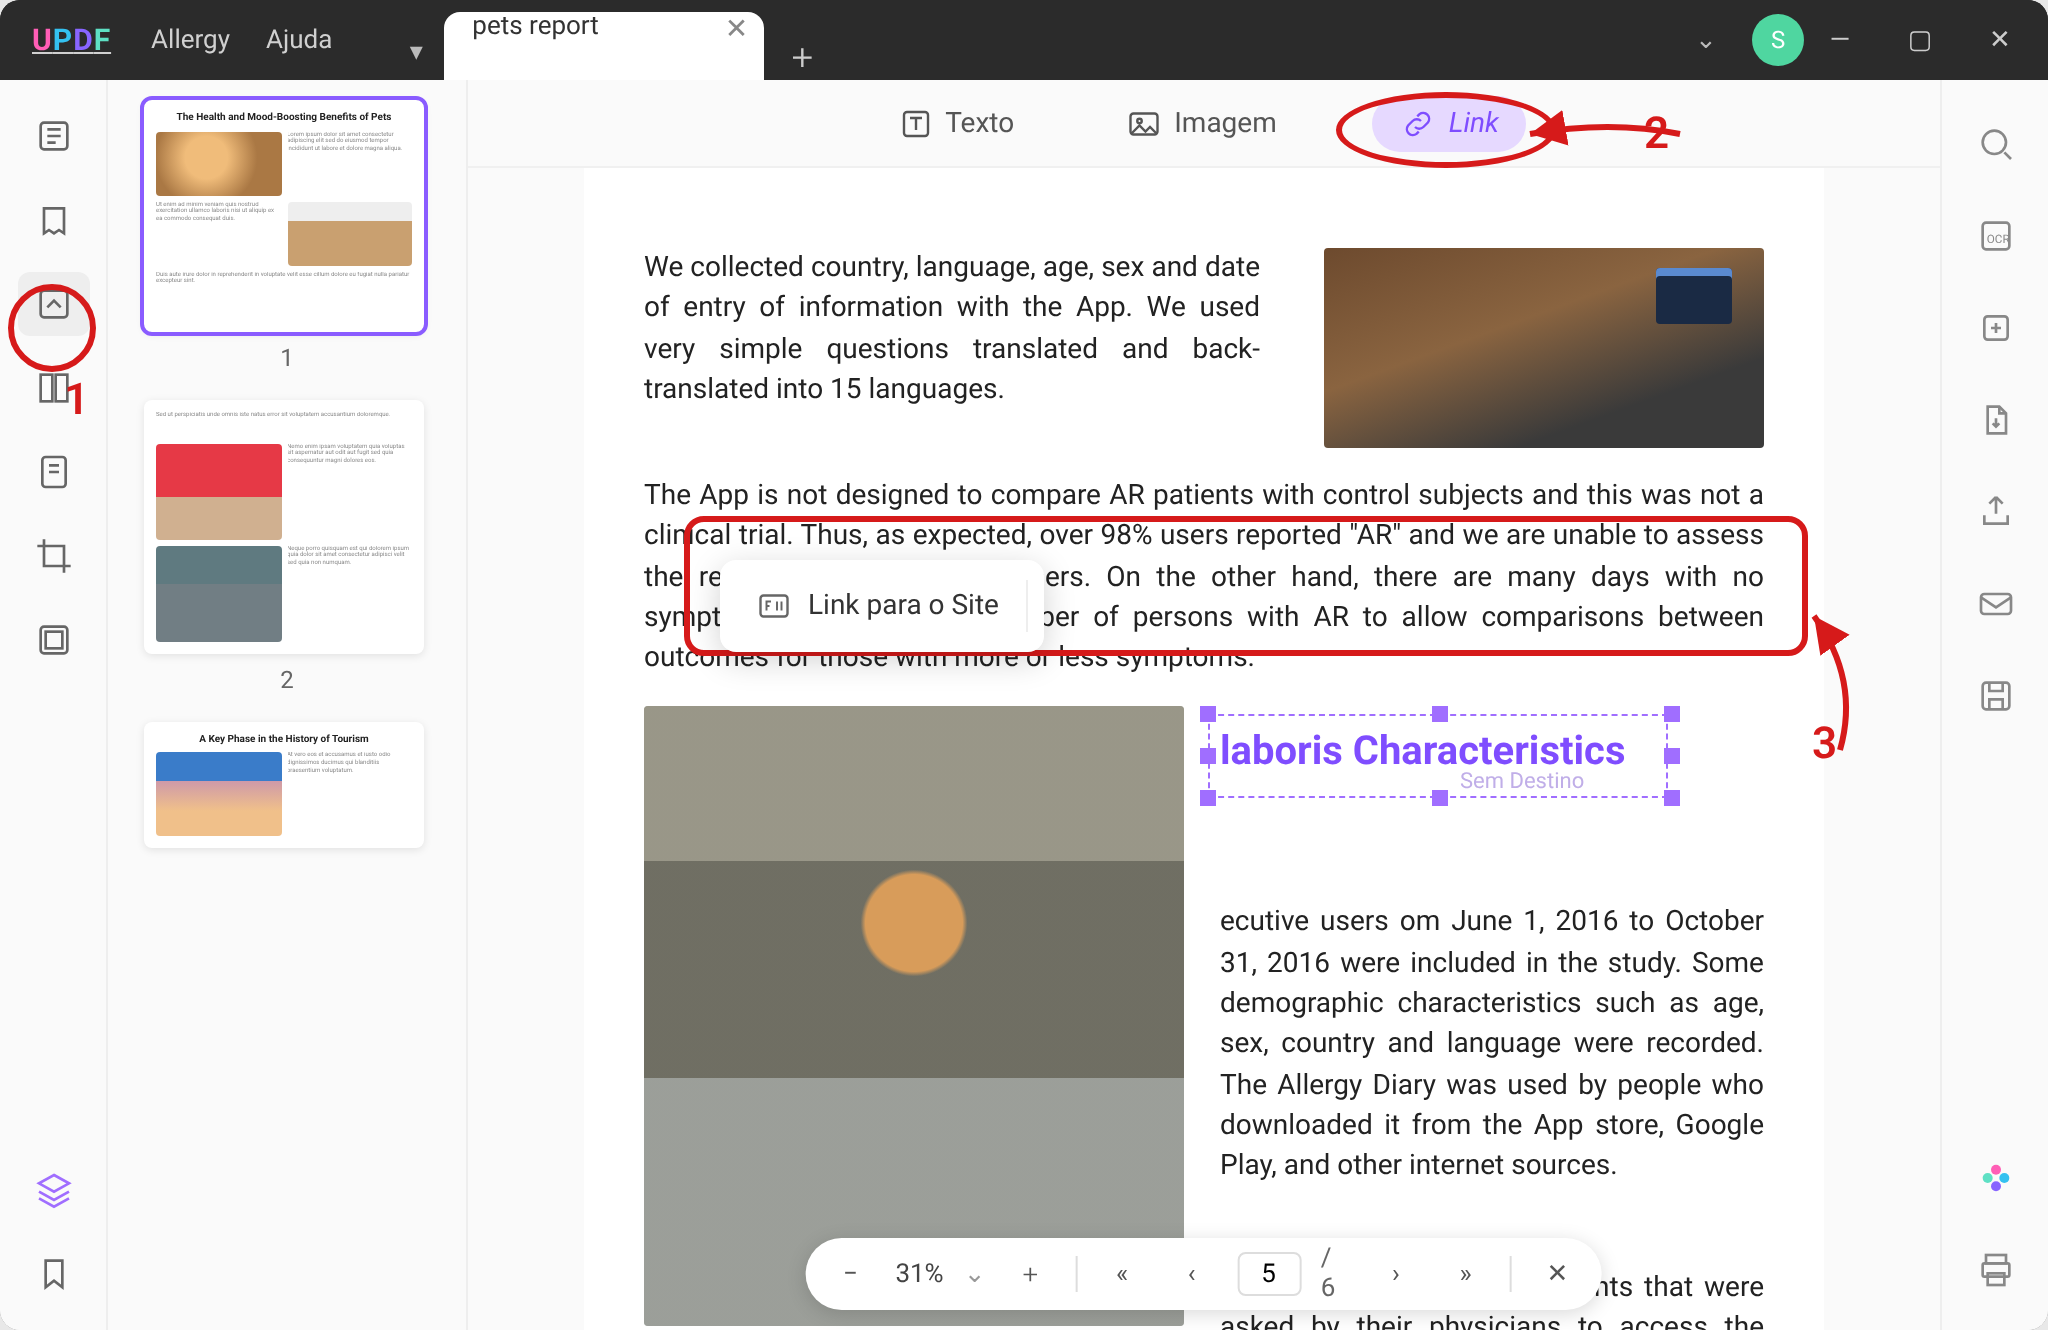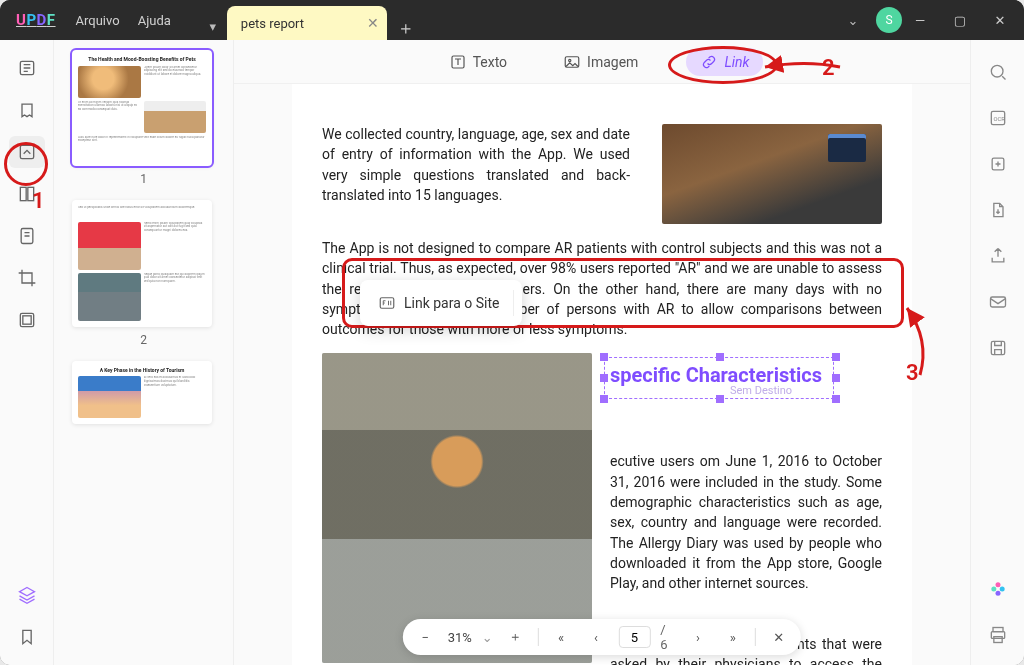--- a/index.html
+++ b/index.html
@@ -9,21 +9,21 @@
 
 .titlebar { height: 40px; background: #2b2b2b; display: flex; align-items: center; padding: 0 6px; color: #d0d0d0; font-size: 13px; border-radius: 10px 10px 0 0; }
 .logo { font-weight: 700; font-size: 15px; margin-left: 10px; margin-right: 20px; letter-spacing: 0.5px; text-decoration: underline; }
 .logo .u { color: #ff5eb6; }
 .logo .p { color: #34c1f0; }
 .logo .d { color: #8865ff; }
 .logo .f { color: #5ee0c4; }
 .menu-item { margin-right: 18px; cursor: default; }
 .tabbar { display: flex; align-items: flex-end; height: 100%; margin-left: 10px; flex: 1; }
 .tab-btn { width: 28px; height: 28px; display:flex; align-items:center; justify-content:center; color:#bbb; cursor:pointer;}
-.tab { background: #fef9c3; color: #333; height: 34px; padding: 0 28px 0 14px; border-radius: 8px 8px 0 0; display: flex; align-items: center; position: relative; font-size: 13px; min-width: 160px; }
+.tab { background: #ffffff; color: #333; height: 34px; padding: 0 28px 0 14px; border-radius: 8px 8px 0 0; display: flex; position: relative; font-size: 13px; min-width: 160px; }
 .tab-close { position: absolute; right: 8px; color: #888; font-size: 14px; cursor:pointer;}
 .add-tab { color: #ccc; font-size: 18px; margin-left: 10px; cursor: pointer; }
 .win-icons { display: flex; align-items: center; gap: 4px; margin-left: auto; }
 .win-icons > div { width: 36px; height: 28px; display:flex; align-items:center; justify-content:center; color:#ccc; cursor:pointer;}
 .avatar { width: 26px; height: 26px; border-radius: 50%; background: #4fd6a0; color: #fff; display:flex; align-items:center; justify-content:center; font-size:12px; margin-left:8px;}
 .chev { width: 30px; text-align:center; color:#bbb; cursor:pointer;}
 
 
 .main { flex: 1; display: flex; background: #fafafa; border-radius: 0 0 10px 10px; overflow: hidden; }
 
@@ -116,21 +116,21 @@
 
 .ico { width:18px; height:18px; stroke:currentColor; fill:none; stroke-width:1.6;}
 </style>
 </head>
 <body>
 
 <div class="app">
 
   <div class="titlebar">
     <div class="logo"><span class="u">U</span><span class="p">P</span><span class="d">D</span><span class="f">F</span></div>
-    <div class="menu-item">Arquivo</div>
+    <div class="menu-item">Allergy</div>
     <div class="menu-item">Ajuda</div>
     <div class="tabbar">
       <div class="tab-btn">▾</div>
       <div class="tab">
         <span>pets report</span>
         <span class="tab-close">✕</span>
       </div>
       <div class="add-tab">＋</div>
     </div>
     <div class="chev">⌄</div>
@@ -264,21 +264,21 @@
             <div class="col-text">We collected country, language, age, sex and date of entry of information with the App. We used very simple questions translated and back-translated into 15 languages.</div>
             <div class="col-img"></div>
           </div>
           <div class="para" style="margin-top:14px;">The App is not designed to compare AR patients with control subjects and this was not a clinical trial. Thus, as expected, over 98% users reported "AR" and we are unable to assess the responses of "non AR" users. On the other hand, there are many days with no symptoms in a sufficient number of persons with AR to allow comparisons between outcomes for those with more or less symptoms.</div>
 
           <div class="two-col">
             <div class="big-img"></div>
             <div class="rcol">
               <div style="position:relative; height:50px;">
                 <div class="h2 demo">
-                  <span>specific Characteristics</span>
+                  <span>laboris Characteristics</span>
                 </div>
                 <div class="selbox" style="left:-6px; top:-4px; width:230px; height:42px;"></div>
                 <div class="handle" style="left:-10px; top:-8px;"></div>
                 <div class="handle" style="left:222px; top:-8px;"></div>
                 <div class="handle" style="left:-10px; top:34px;"></div>
                 <div class="handle" style="left:222px; top:34px;"></div>
                 <div class="handle" style="left:106px; top:-8px;"></div>
                 <div class="handle" style="left:106px; top:34px;"></div>
                 <div class="handle" style="left:-10px; top:13px;"></div>
                 <div class="handle" style="left:222px; top:13px;"></div>

